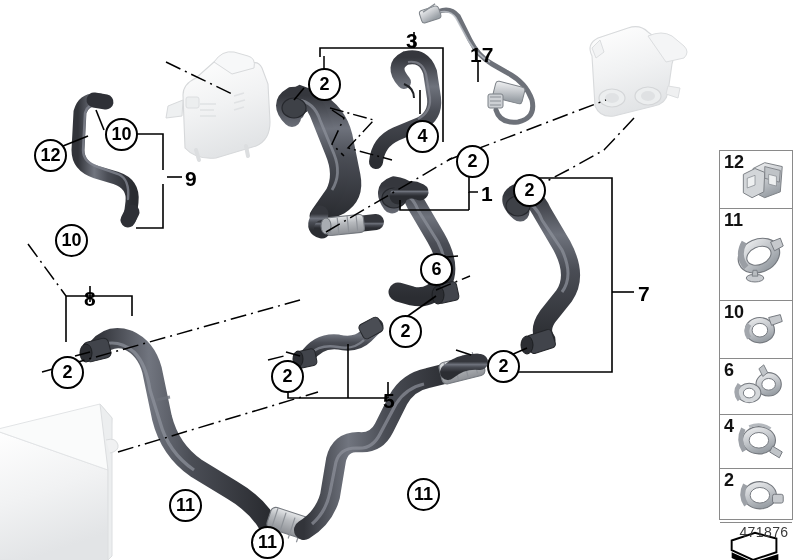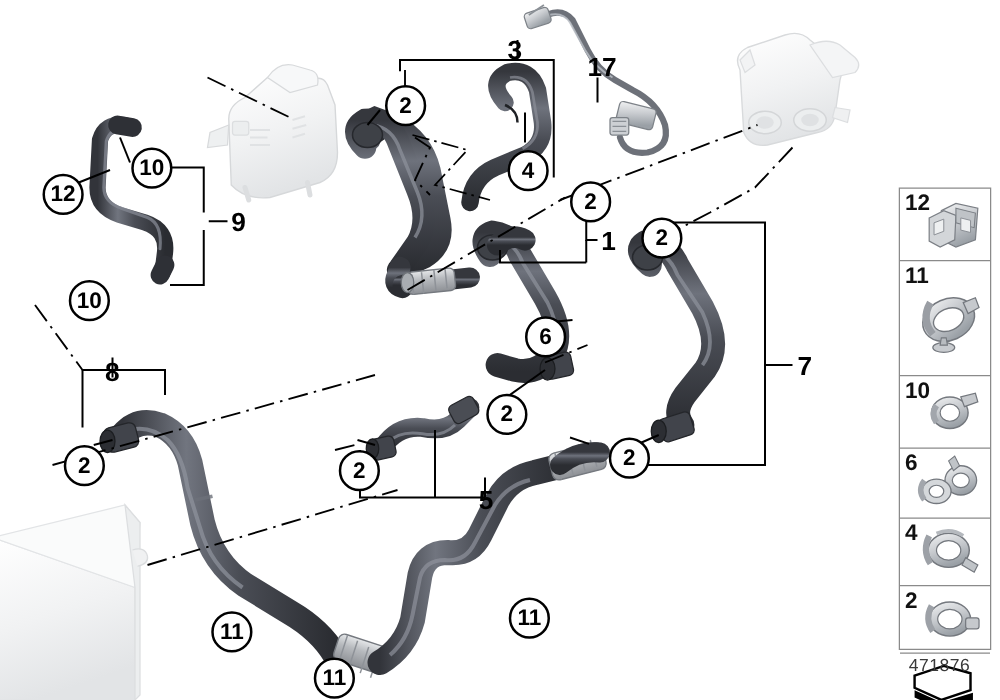--- a/index.html
+++ b/index.html
@@ -21,21 +21,21 @@
 
   
   #legend{position:absolute;left:719px;top:150px;width:74px;height:370px;
           border:1.3px solid #8a8a8a;box-sizing:border-box;background:#fff;}
   .lcell{position:relative;border-bottom:1.3px solid #8a8a8a;
          box-sizing:border-box;width:100%;overflow:hidden;}
   .lcell:last-child{border-bottom:none;}
   .lnum{position:absolute;left:4px;top:1px;font-weight:bold;font-size:18px;
         color:#111;z-index:3;}
   .lsvg{position:absolute;inset:0;}
-  #drawno{position:absolute;left:727px;top:524px;width:74px;text-align:left;
+  #drawno{position:absolute;left:727px;top:524px;width:74px;text-align:center;
           font-size:14px;color:#3a3a3a;letter-spacing:.4px;}
 </style>
 </head>
 <body>
 
 <div id="stage">
 
 <svg id="art" viewBox="0 0 800 560">
   <defs>
     <linearGradient id="hoseH" x1="0" y1="0" x2="0" y2="1">

